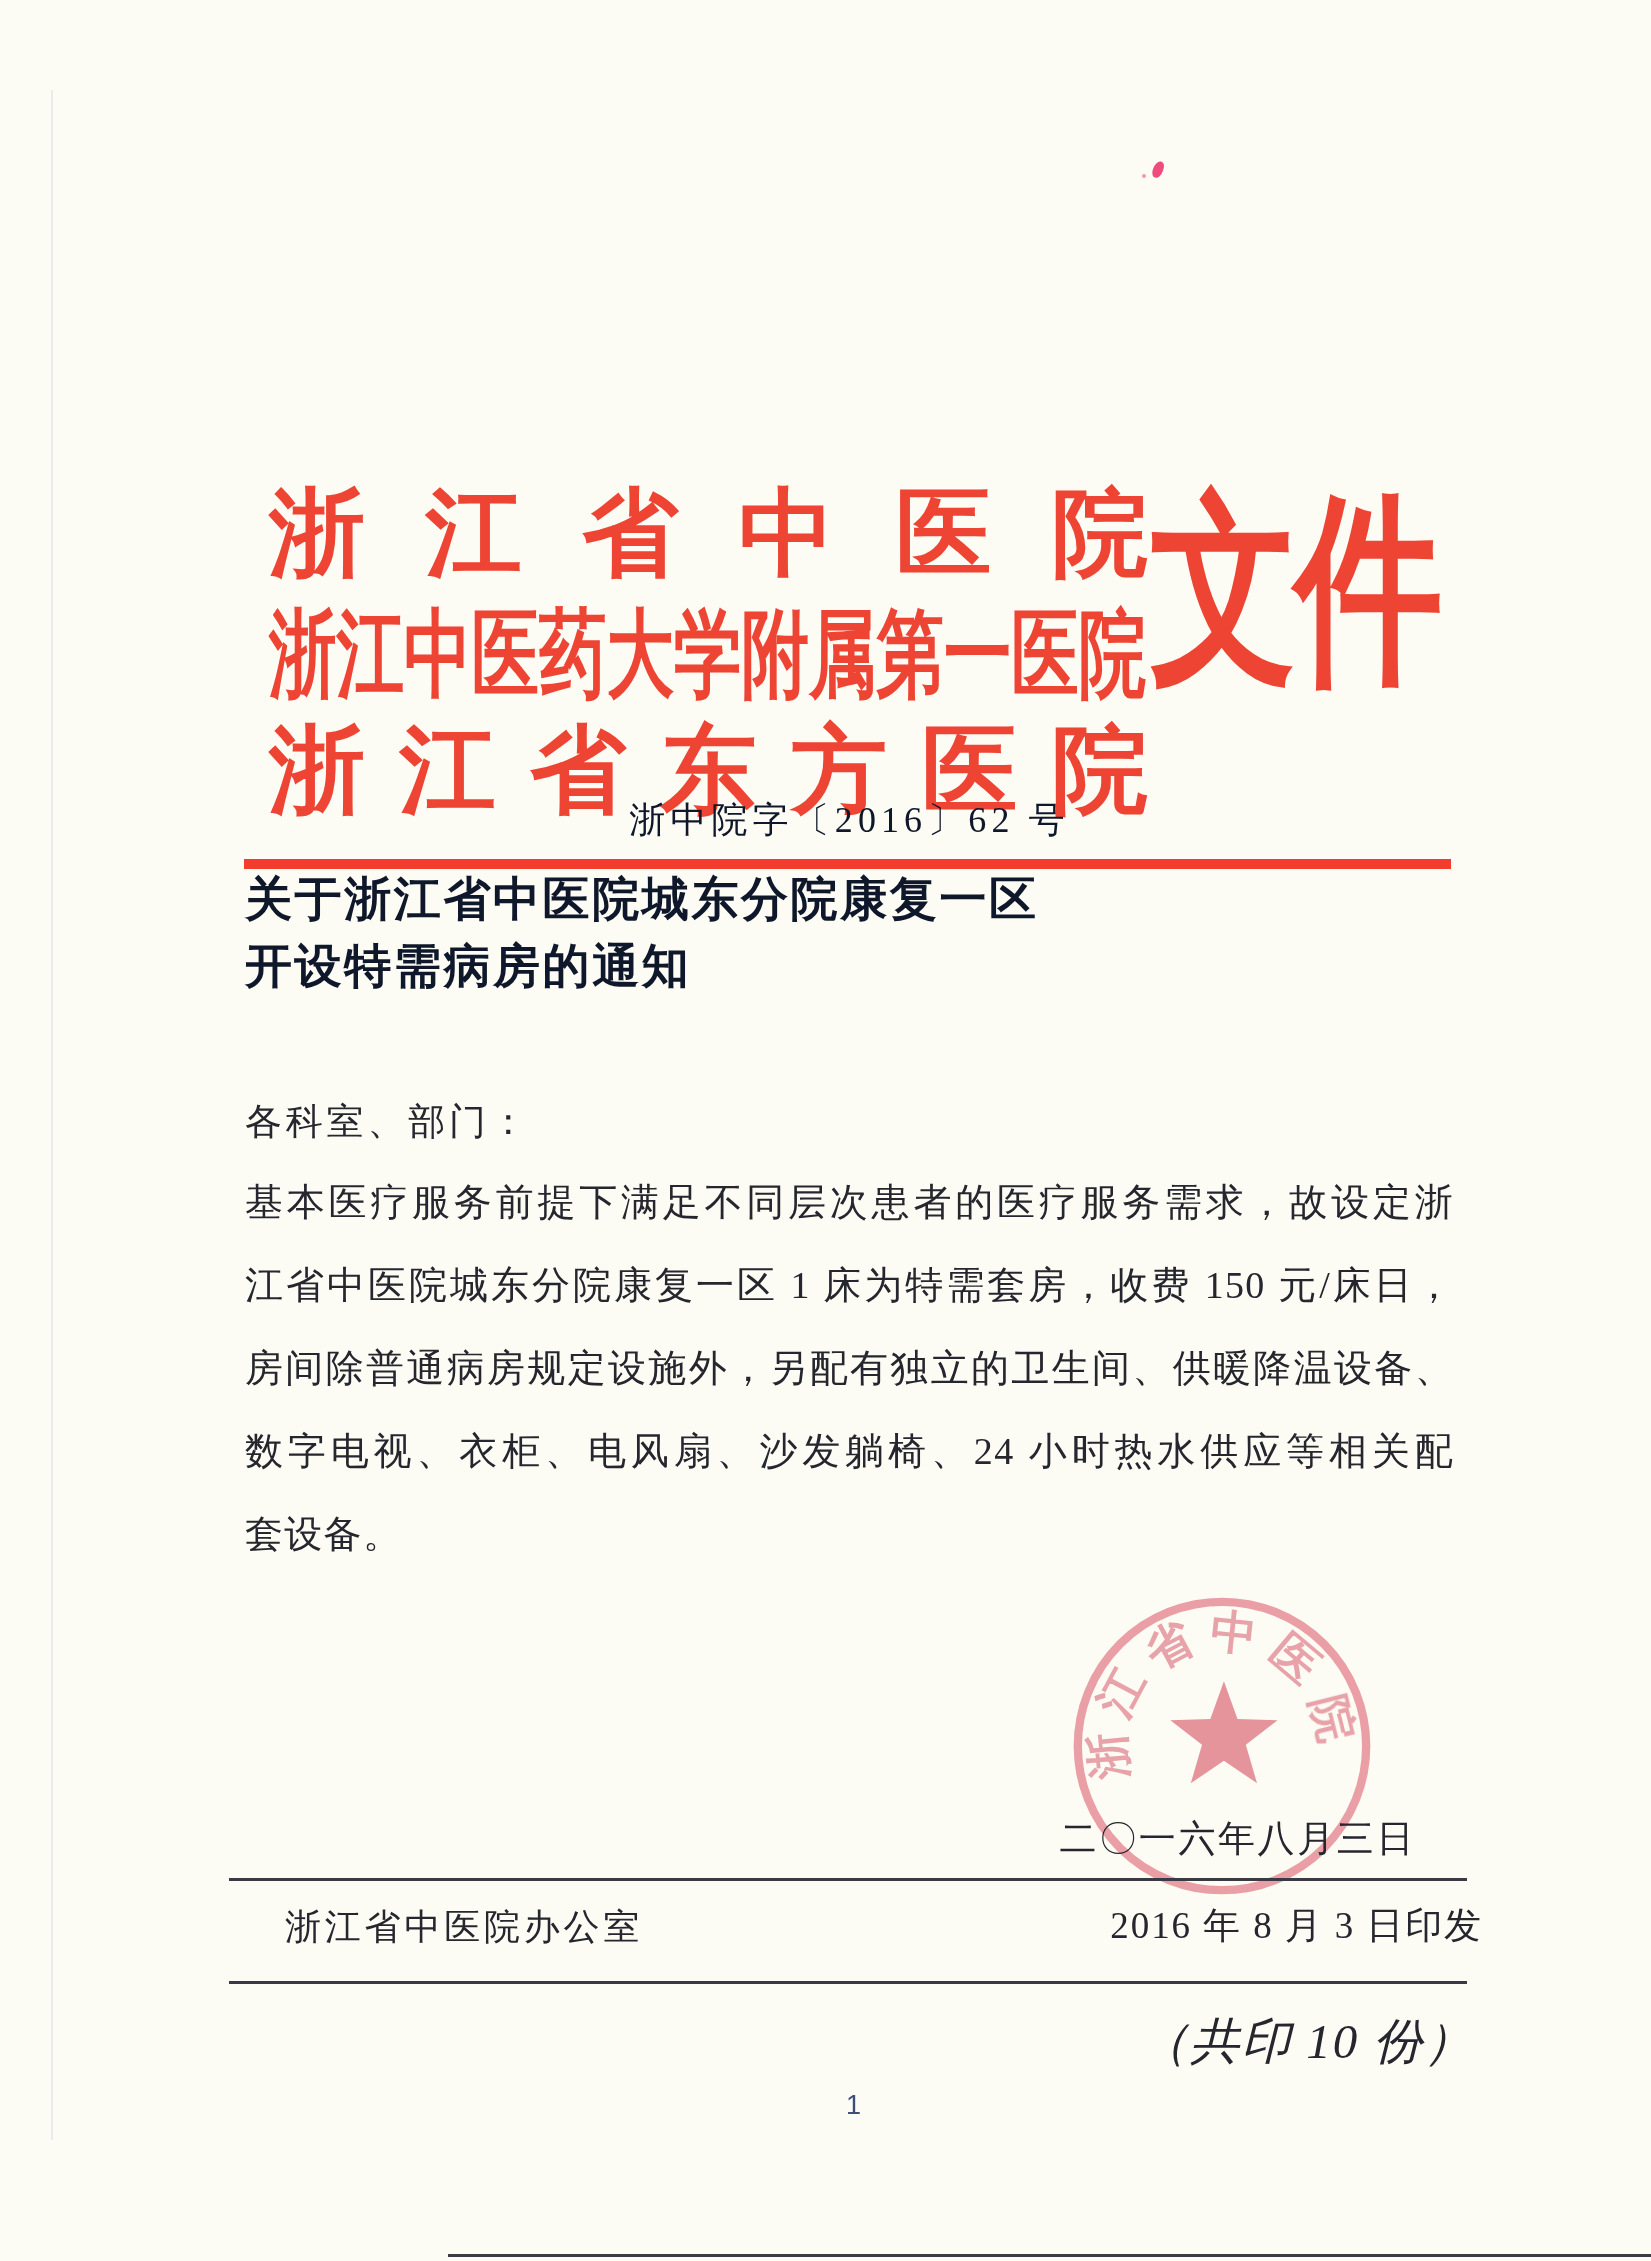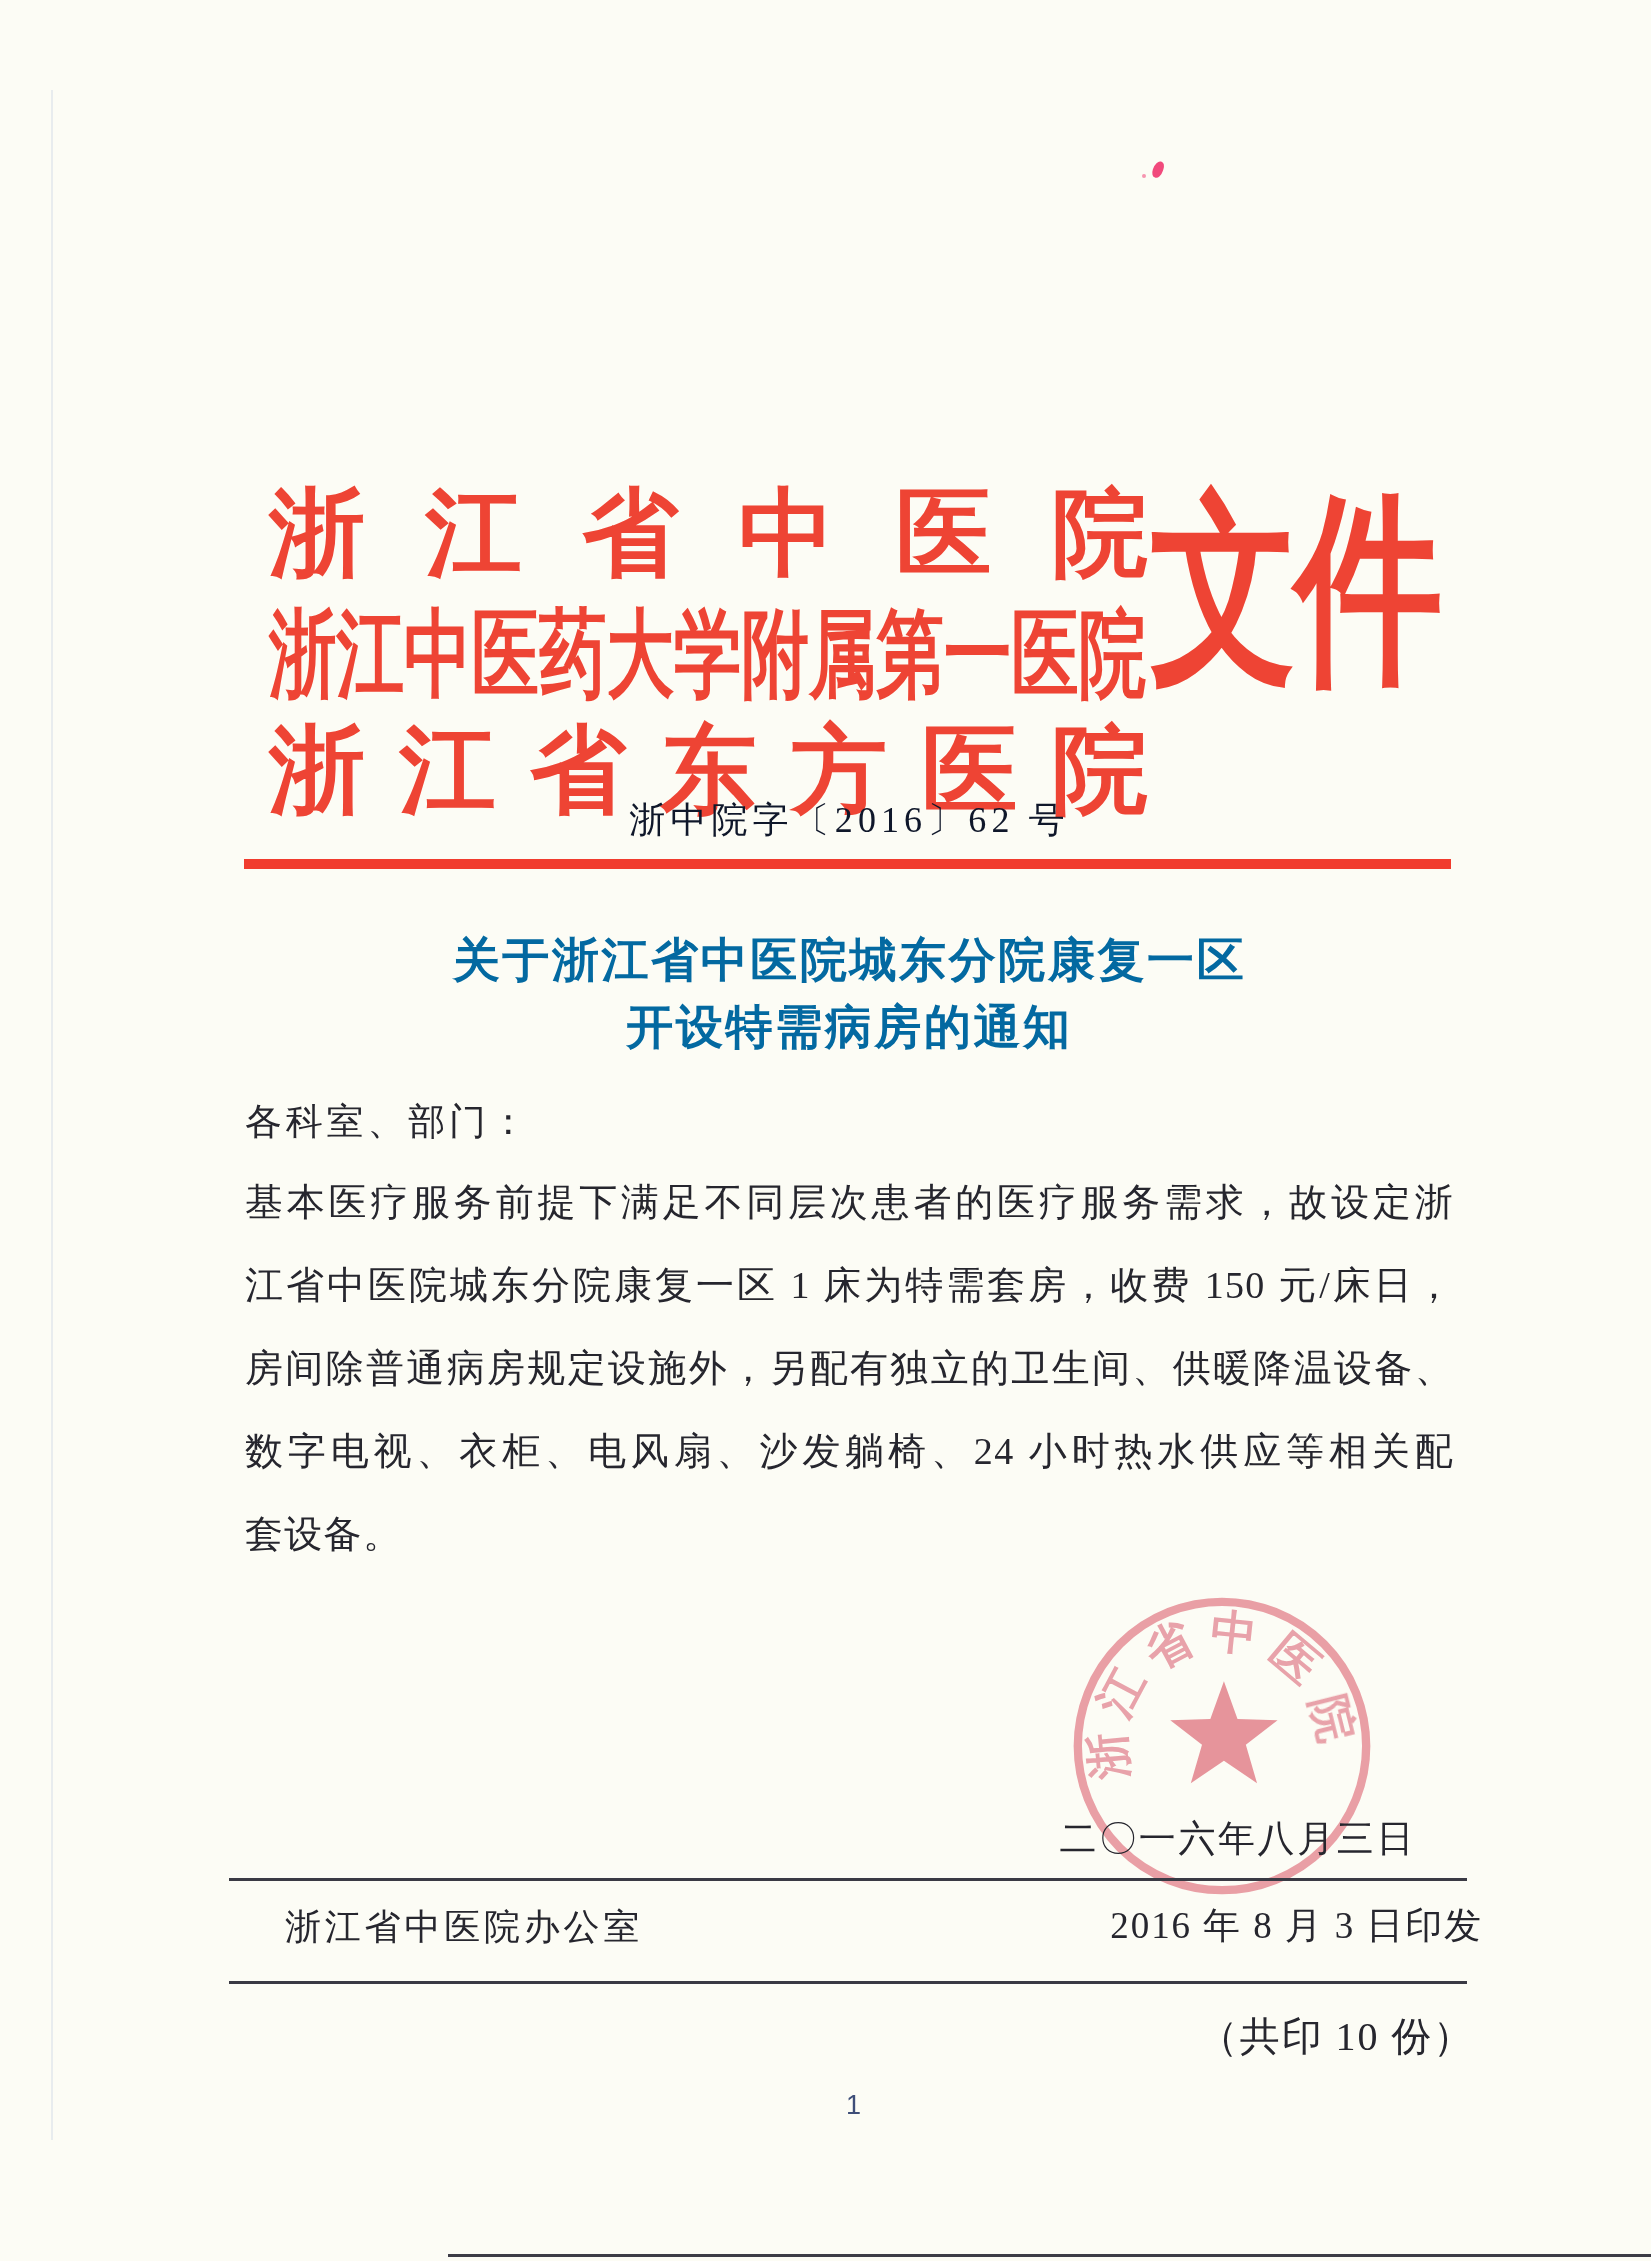--- a/index.html
+++ b/index.html
@@ -39,23 +39,23 @@
   .doc-number{
     position:absolute;left:245px;top:796px;width:1209px;
     text-align:center;font-size:36px;letter-spacing:5.1px;color:#0f172a;
   }
   .red-rule{
     position:absolute;left:244px;top:859px;width:1207px;height:10.2px;
     background:var(--rule-red);
   }
   
   .title{
-    position:absolute;left:245px;top:927px;width:1209px;
-    text-align:center;font-weight:bold;font-size:47px;line-height:67px;
-    letter-spacing:2.6px;color:#0369a1;
+    position:absolute;left:245px;top:866px;width:1209px;
+    font-weight:bold;font-size:47px;line-height:67px;
+    letter-spacing:2.6px;color:#0f172a;
   }
   
   .salutation{
     position:absolute;left:245px;top:1097px;
     font-size:37px;letter-spacing:3.8px;
   }
   .para{
     position:absolute;left:245px;top:1161px;width:1209px;
     font-size:38px;line-height:83px;letter-spacing:1.3px;
   }
@@ -78,21 +78,21 @@
   .office{
     position:absolute;left:285px;top:1903px;
     font-size:36px;letter-spacing:3.8px;z-index:3;
   }
   .print-date{
     position:absolute;right:168px;top:1901px;
     font-size:37px;letter-spacing:1.9px;z-index:3;
   }
   .copies{
     position:absolute;right:176px;top:2009px;
-    font-size:40px;letter-spacing:1.9px;z-index:3;
+    font-size:49px;letter-spacing:1.9px;z-index:3;font-style:italic;
   }
   .pageno{
     position:absolute;left:846px;top:2090px;
     font-size:27px;color:#3e4e78;font-family:"Liberation Sans",sans-serif;
   }
   
   .bottom-line{position:absolute;left:448px;top:2254px;width:1203px;height:3.2px;background:#3c3c46;}
   .ink-dot{
     position:absolute;left:1153px;top:161px;width:9.6px;height:17.3px;
     background:#ef2a66;border-radius:60% 40% 55% 45%;

